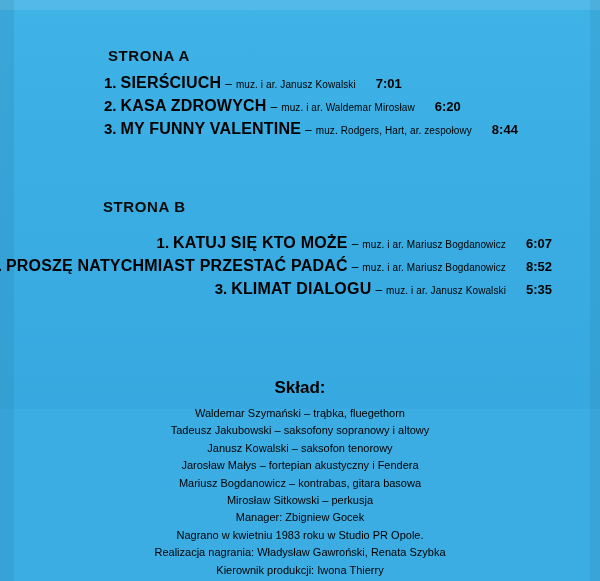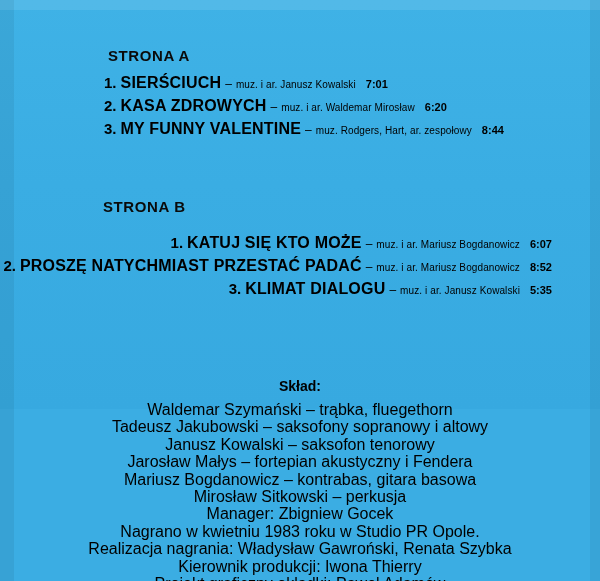--- a/index.html
+++ b/index.html
@@ -79,39 +79,39 @@
   }
   .track-dash {
     font-size: 12px;
     margin: 0 4px;
   }
   .track-credit {
     font-size: 10px;
     letter-spacing: 0.1px;
   }
   .track-time {
-    font-size: 11px;
+    font-size: 13px;
     font-weight: bold;
-    margin-left: 10px;
+    margin-left: 20px;
   }
 
   .credits {
     position: absolute;
     left: 0;
     top: 378px;
     width: 600px;
     text-align: center;
   }
   .credits-title {
-    font-size: 14px;
+    font-size: 17px;
     font-weight: bold;
     margin-bottom: 7px;
   }
   .credits-line {
-    font-size: 16px;
+    font-size: 11px;
     line-height: 17.4px;
     white-space: nowrap;
   }
 </style>
 </head>
 <body>
 
 <div class="sleeve">
   <div class="edge-top"></div>
   <div class="edge-left"></div>

